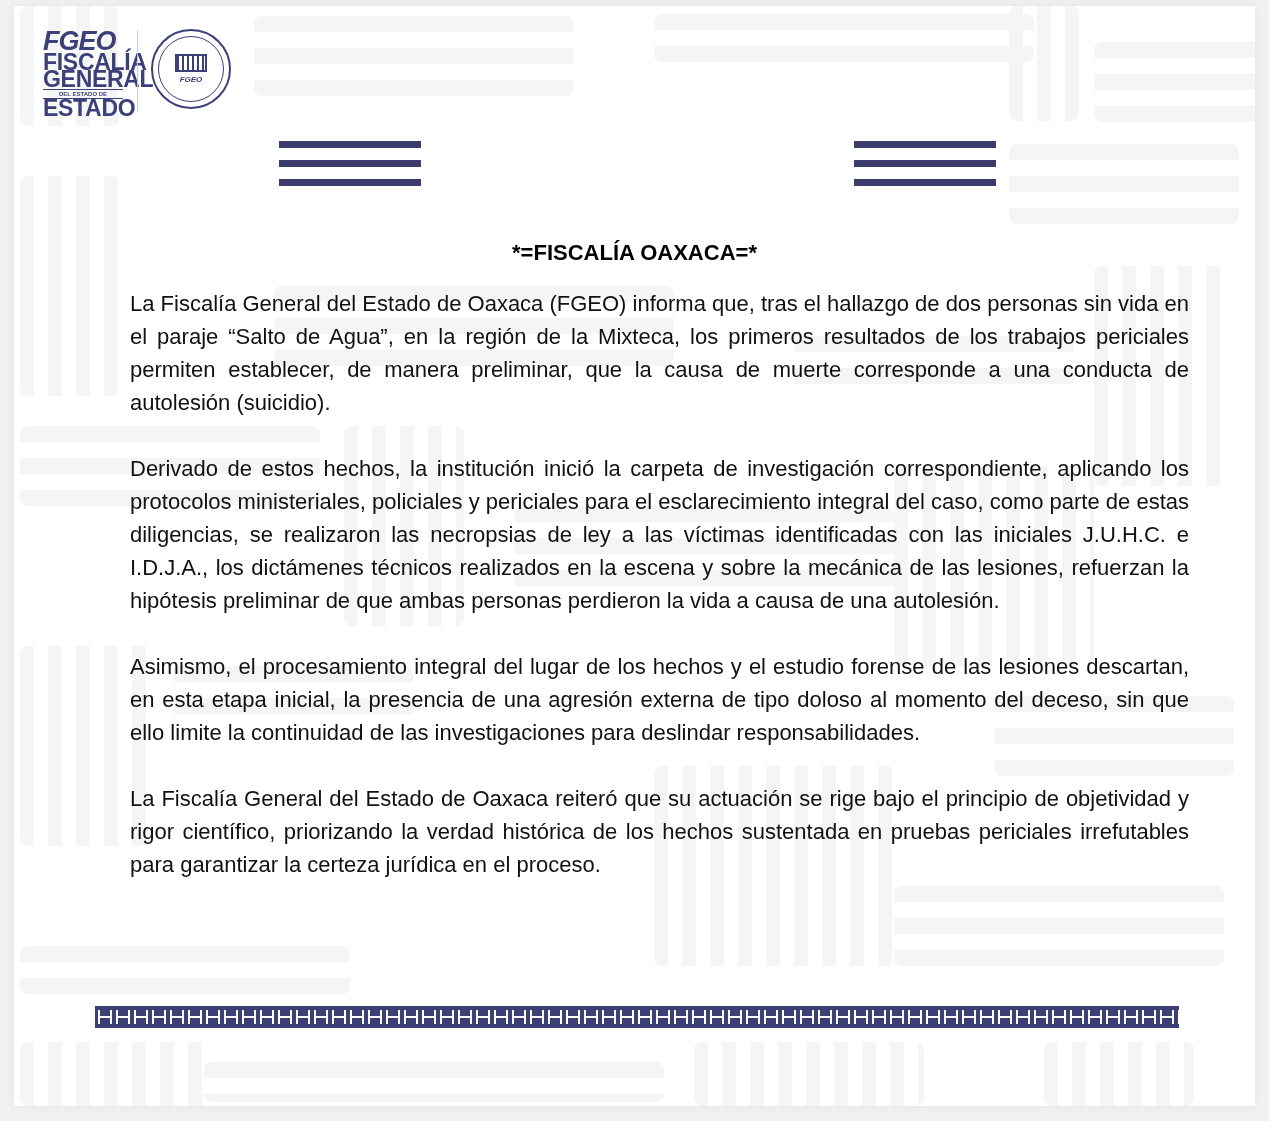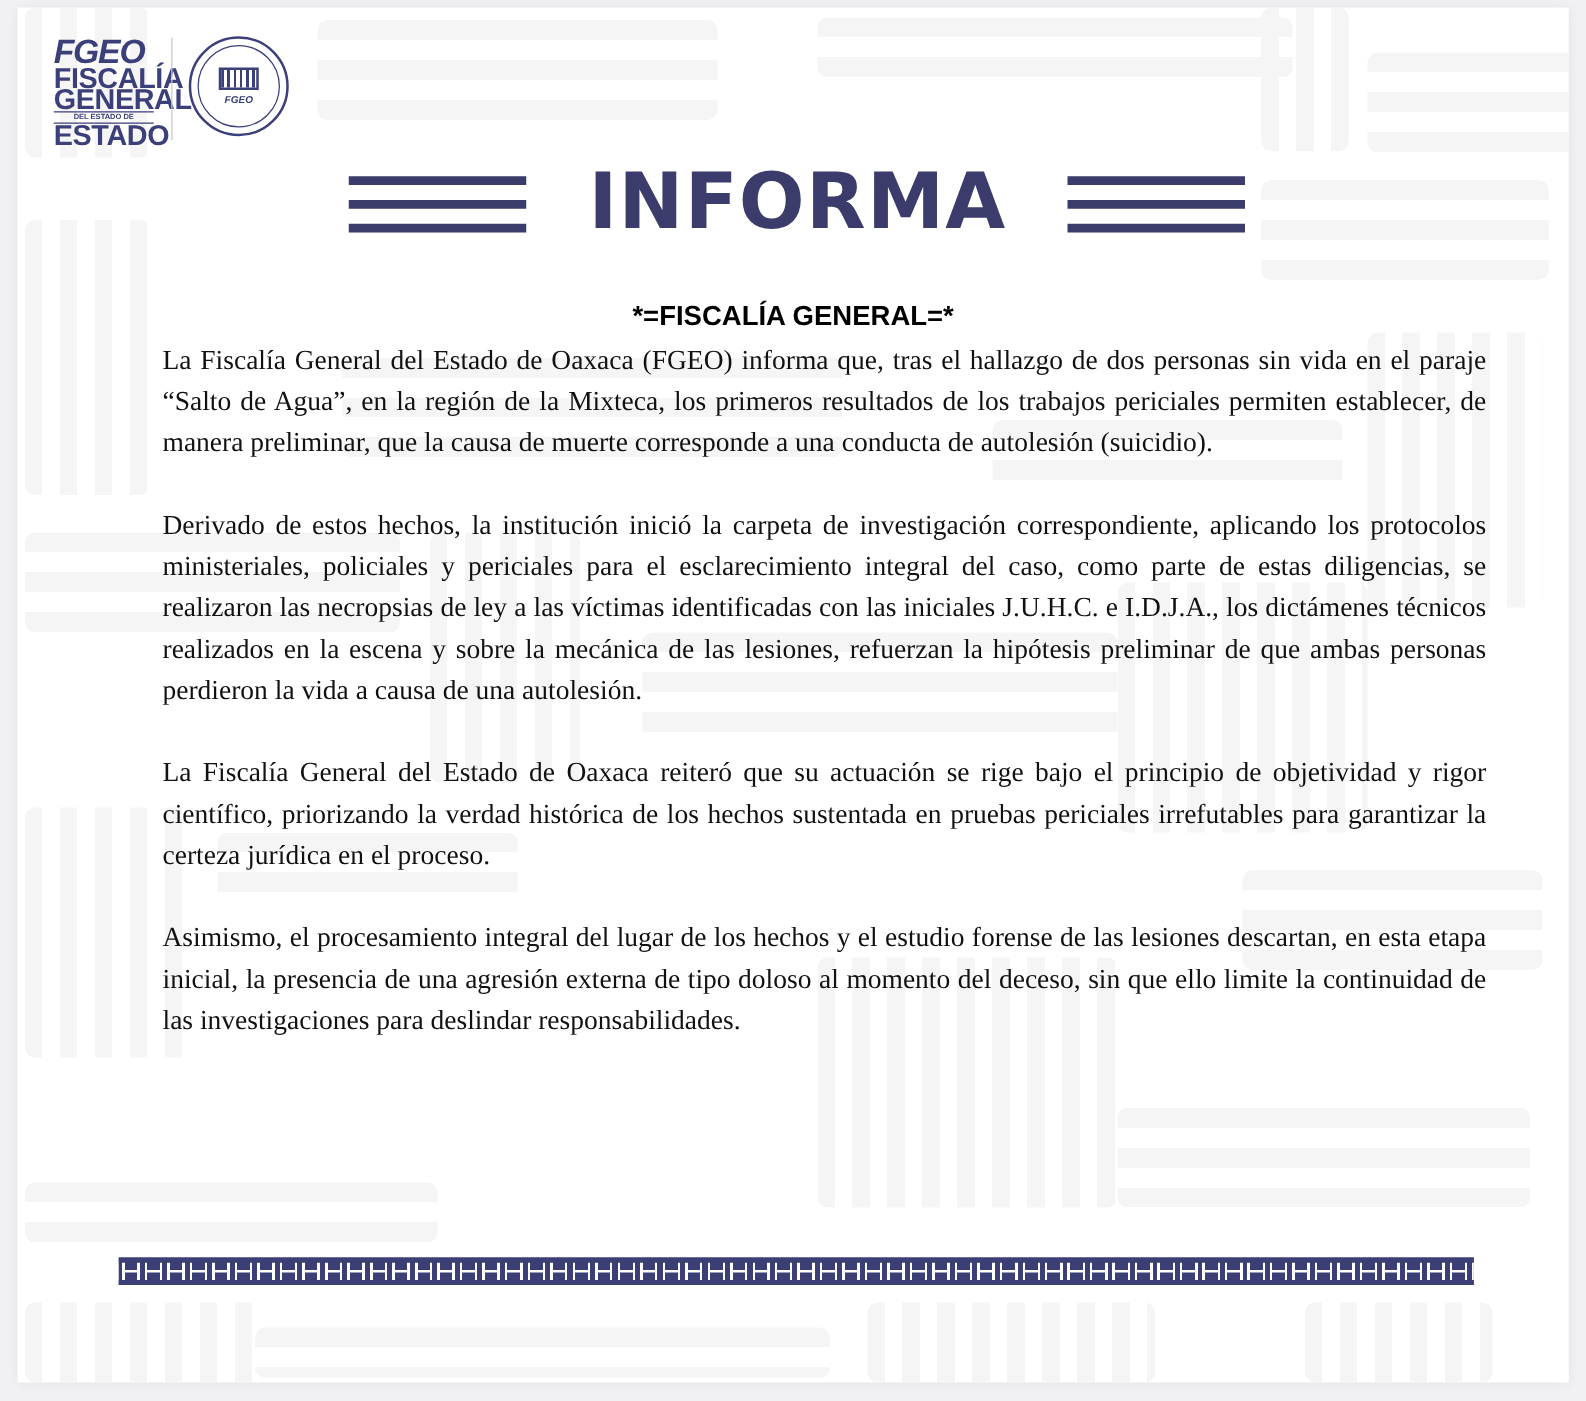--- a/index.html
+++ b/index.html
@@ -44,21 +44,21 @@
   }
 
   .doc-title {
     position: absolute; left: 0; top: 240px; width: 1269px; text-align: center;
     font-weight: 700; font-size: 22px; color: #000;
   }
   .body-text {
     position: absolute; left: 130px; top: 271px; width: 1059px;
     font-size: 22px; line-height: 33px; color: #111; text-align: justify;
   }
-  .body-text p { margin: 0 0 33px 0; font-family: Liberation Serif, serif; }
+  .body-text p { margin: 16px 0 33px 0; }
 
   .greca {
     position: absolute; left: 95px; top: 1006px; width: 1084px; height: 22px;
     background-color: #3b3f75;
     background-image:
       repeating-linear-gradient(to right, transparent 0 3px, #ffffff 3px 5px, transparent 5px 15px, #ffffff 15px 17px, transparent 17px 18px);
     box-sizing: border-box; border-top: 4px solid #3b3f75; border-bottom: 4px solid #3b3f75;
     position: absolute;
   }
   .greca-inner {
@@ -111,31 +111,30 @@
     <div class="seal-text">FGEO</div>
   </div>
 </div>
 
 <div class="banner">
   <div class="stripes left">
       <div></div>
       <div></div>
       <div></div>
     </div>
-  <div class="banner-title">INFORMA</div>
   <div class="stripes right">
       <div></div>
       <div></div>
       <div></div>
     </div>
 </div>
 
-<div class="doc-title">*=FISCALÍA GENERAL=*</div>
+<div class="doc-title">*=FISCALÍA OAXACA=*</div>
 <div class="body-text">
   <p>La Fiscalía General del Estado de Oaxaca (FGEO) informa que, tras el hallazgo de dos personas sin vida en el paraje “Salto de Agua”, en la región de la Mixteca, los primeros resultados de los trabajos periciales permiten establecer, de manera preliminar, que la causa de muerte corresponde a una conducta de autolesión (suicidio).</p>
   <p>Derivado de estos hechos, la institución inició la carpeta de investigación correspondiente, aplicando los protocolos ministeriales, policiales y periciales para el esclarecimiento integral del caso, como parte de estas diligencias, se realizaron las necropsias de ley a las víctimas identificadas con las iniciales J.U.H.C. e I.D.J.A., los dictámenes técnicos realizados en la escena y sobre la mecánica de las lesiones, refuerzan la hipótesis preliminar de que ambas personas perdieron la vida a causa de una autolesión.</p>
+  <p>Asimismo, el procesamiento integral del lugar de los hechos y el estudio forense de las lesiones descartan, en esta etapa inicial, la presencia de una agresión externa de tipo doloso al momento del deceso, sin que ello limite la continuidad de las investigaciones para deslindar responsabilidades.</p>
   <p>La Fiscalía General del Estado de Oaxaca reiteró que su actuación se rige bajo el principio de objetividad y rigor científico, priorizando la verdad histórica de los hechos sustentada en pruebas periciales irrefutables para garantizar la certeza jurídica en el proceso.</p>
-  <p>Asimismo, el procesamiento integral del lugar de los hechos y el estudio forense de las lesiones descartan, en esta etapa inicial, la presencia de una agresión externa de tipo doloso al momento del deceso, sin que ello limite la continuidad de las investigaciones para deslindar responsabilidades.</p>
 </div>
 
 <div class="greca">
   <div class="greca-inner"></div>
 </div>
 
 </body></html>

